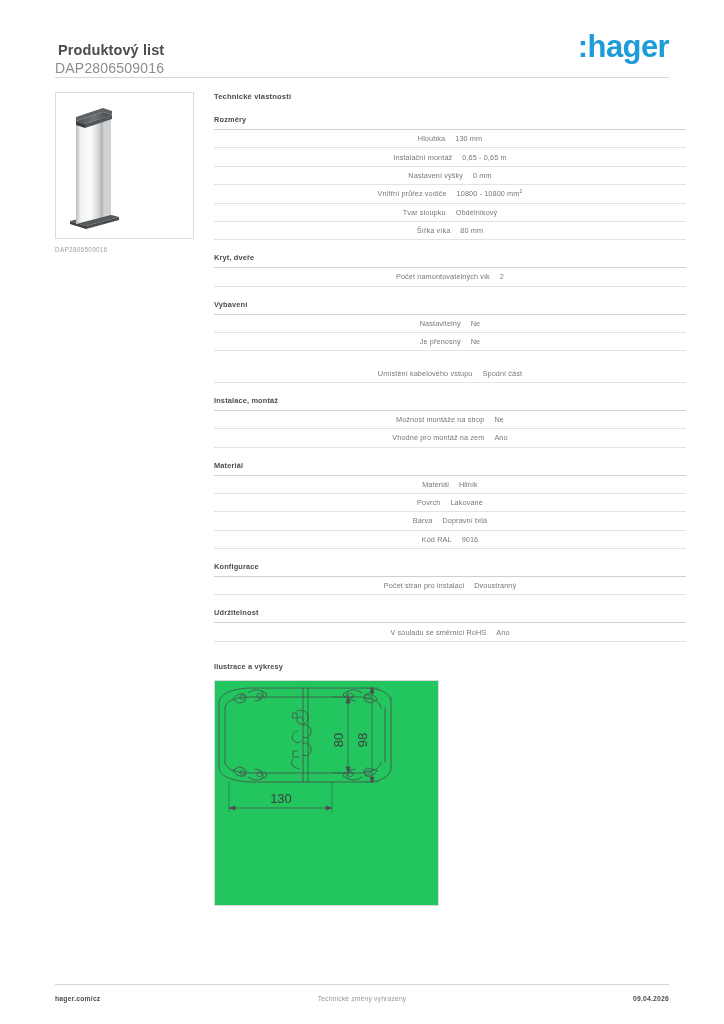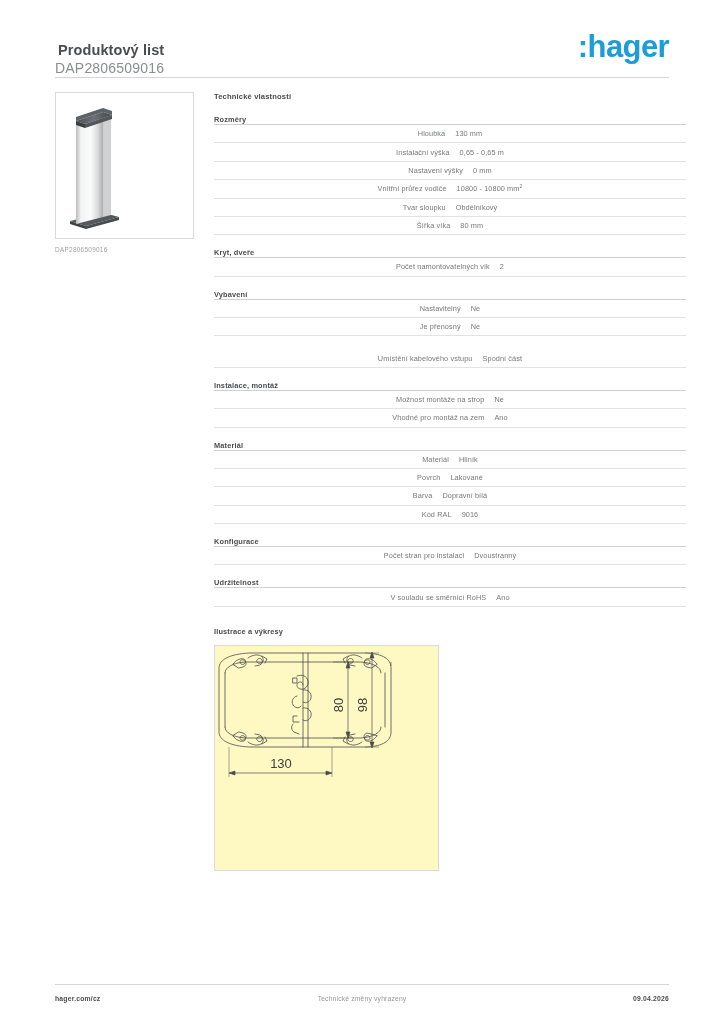--- a/index.html
+++ b/index.html
@@ -108,20 +108,21 @@
     margin: 0 0 14px 0;
   }
   .section {
     margin-bottom: 13px;
   }
   .section-title {
     font-size: 7.4px;
     font-weight: bold;
     color: #4b4c4e;
     letter-spacing: 0.15px;
+    padding-bottom: 5px;
     border-bottom: 1px solid #cfd0d1;
   }
   .spec-row {
     display: flex;
     justify-content: center;
     align-items: baseline;
     border-bottom: 1px solid #e2e3e4;
     padding: 4.2px 0 4.2px 0;
     font-size: 7.3px;
     letter-spacing: 0.1px;
@@ -150,21 +151,21 @@
     font-size: 7.4px;
     font-weight: bold;
     color: #4b4c4e;
     letter-spacing: 0.15px;
     margin-bottom: 9px;
   }
   #drawing-frame {
     width: 223px;
     height: 224px;
     border: 1px solid #d9dadb;
-    background: #fef9c3;
+    background: #22c55e;
     position: relative;
   }
   #drawing-svg {
     position: absolute;
     left: 0;
     top: 0;
   }
 
   
   #footer-rule {
@@ -260,21 +261,21 @@
 <div id="spec-column">
   <div class="block-title">Technické vlastnosti</div>
   <div id="sections-host">
       <div class="section">
         <div class="section-title">Rozměry</div>
         <div class="spec-row">
           <span class="spec-label">Hloubka</span>
           <span class="spec-value">130 mm</span>
         </div>
         <div class="spec-row">
-          <span class="spec-label">Instalační výška</span>
+          <span class="spec-label">Instalační montáž</span>
           <span class="spec-value">0,65 - 0,65 m</span>
         </div>
         <div class="spec-row">
           <span class="spec-label">Nastavení výšky</span>
           <span class="spec-value">0 mm</span>
         </div>
         <div class="spec-row">
           <span class="spec-label">Vnitřní průřez vodiče</span>
           <span class="spec-value">10800 - 10800 mm<sup>2</sup></span>
         </div>

